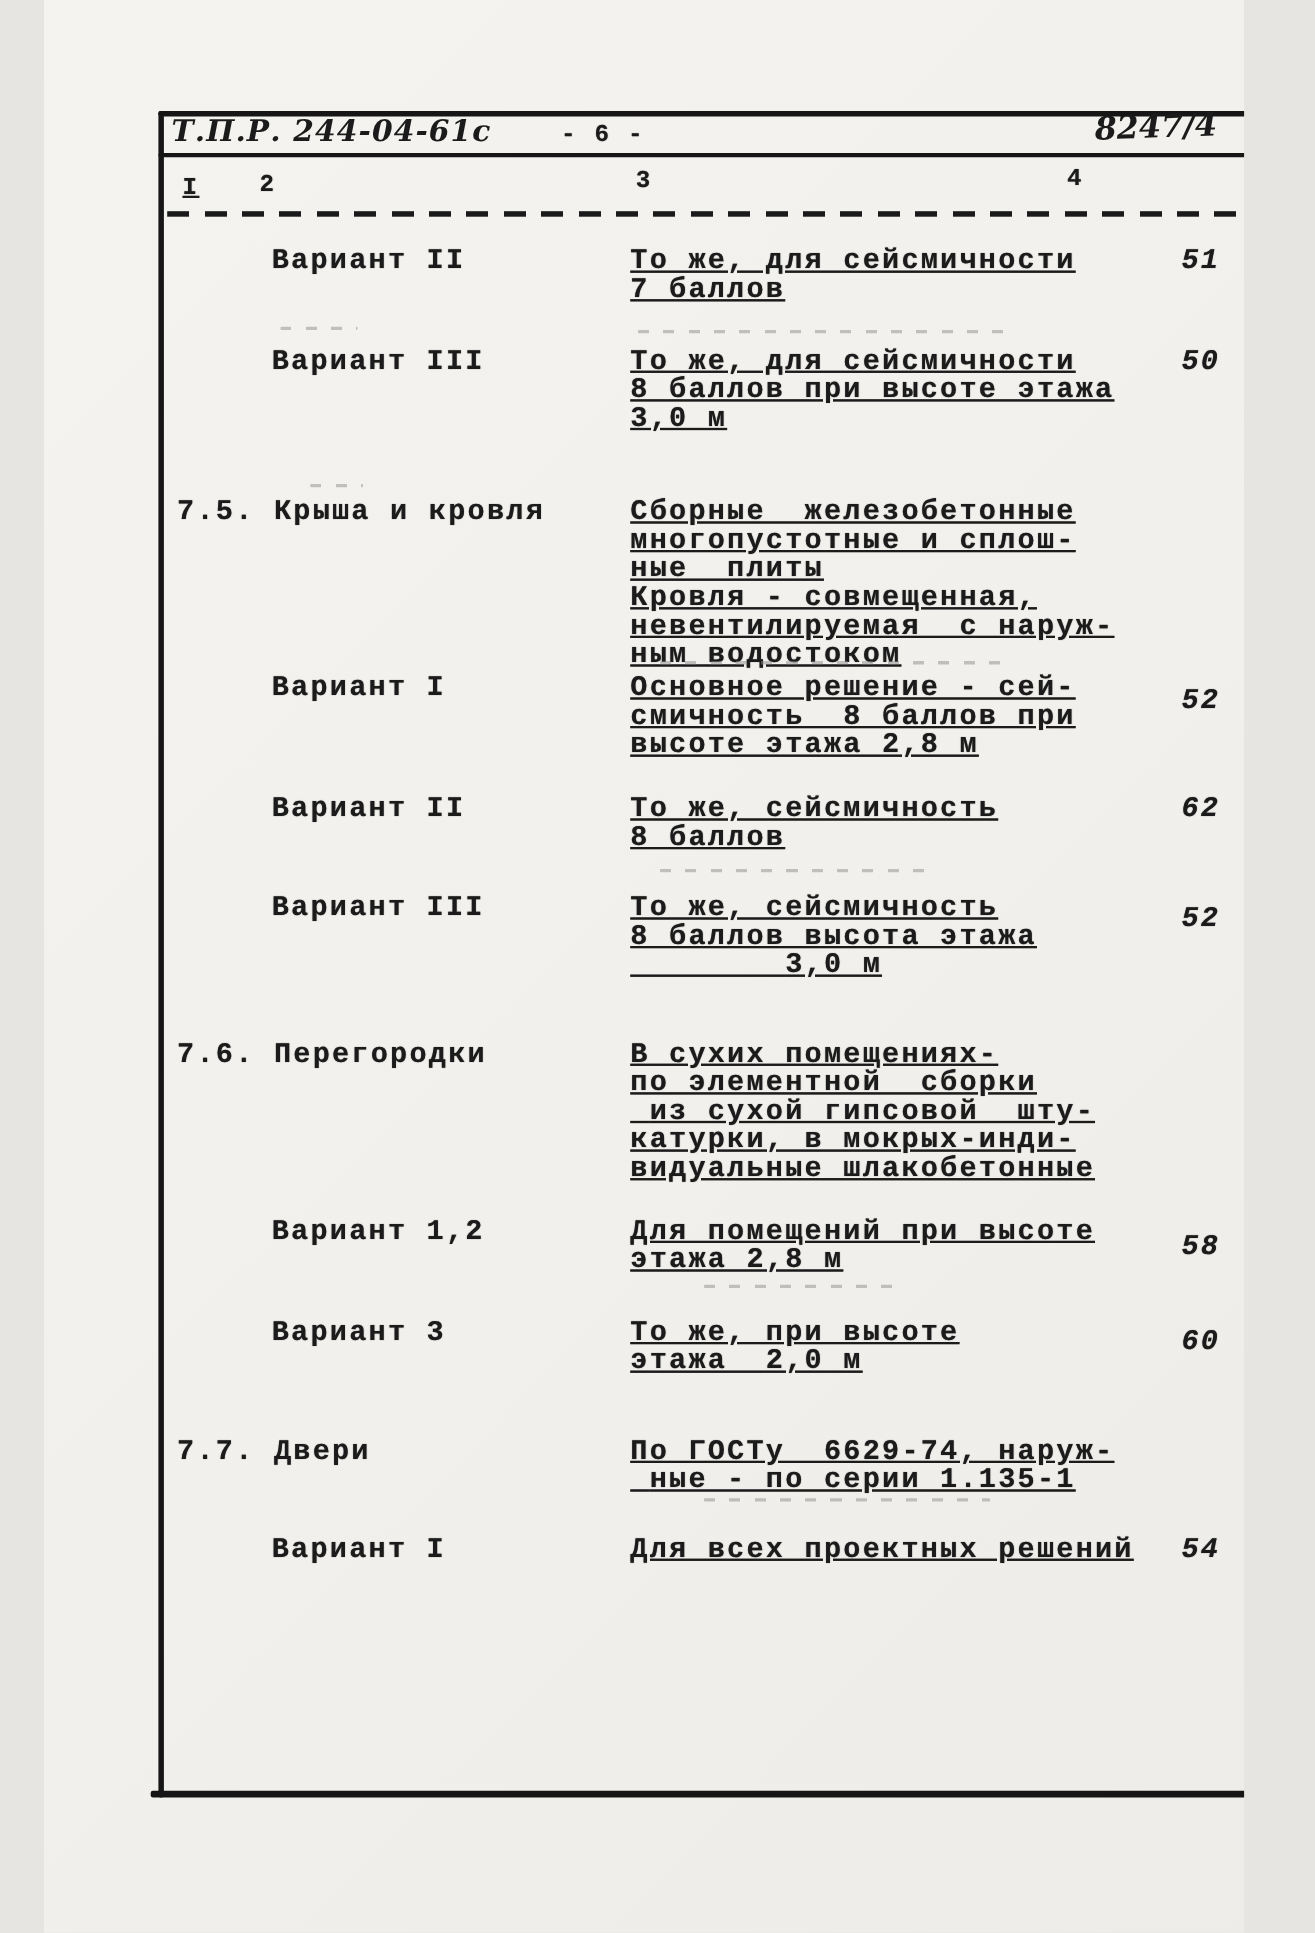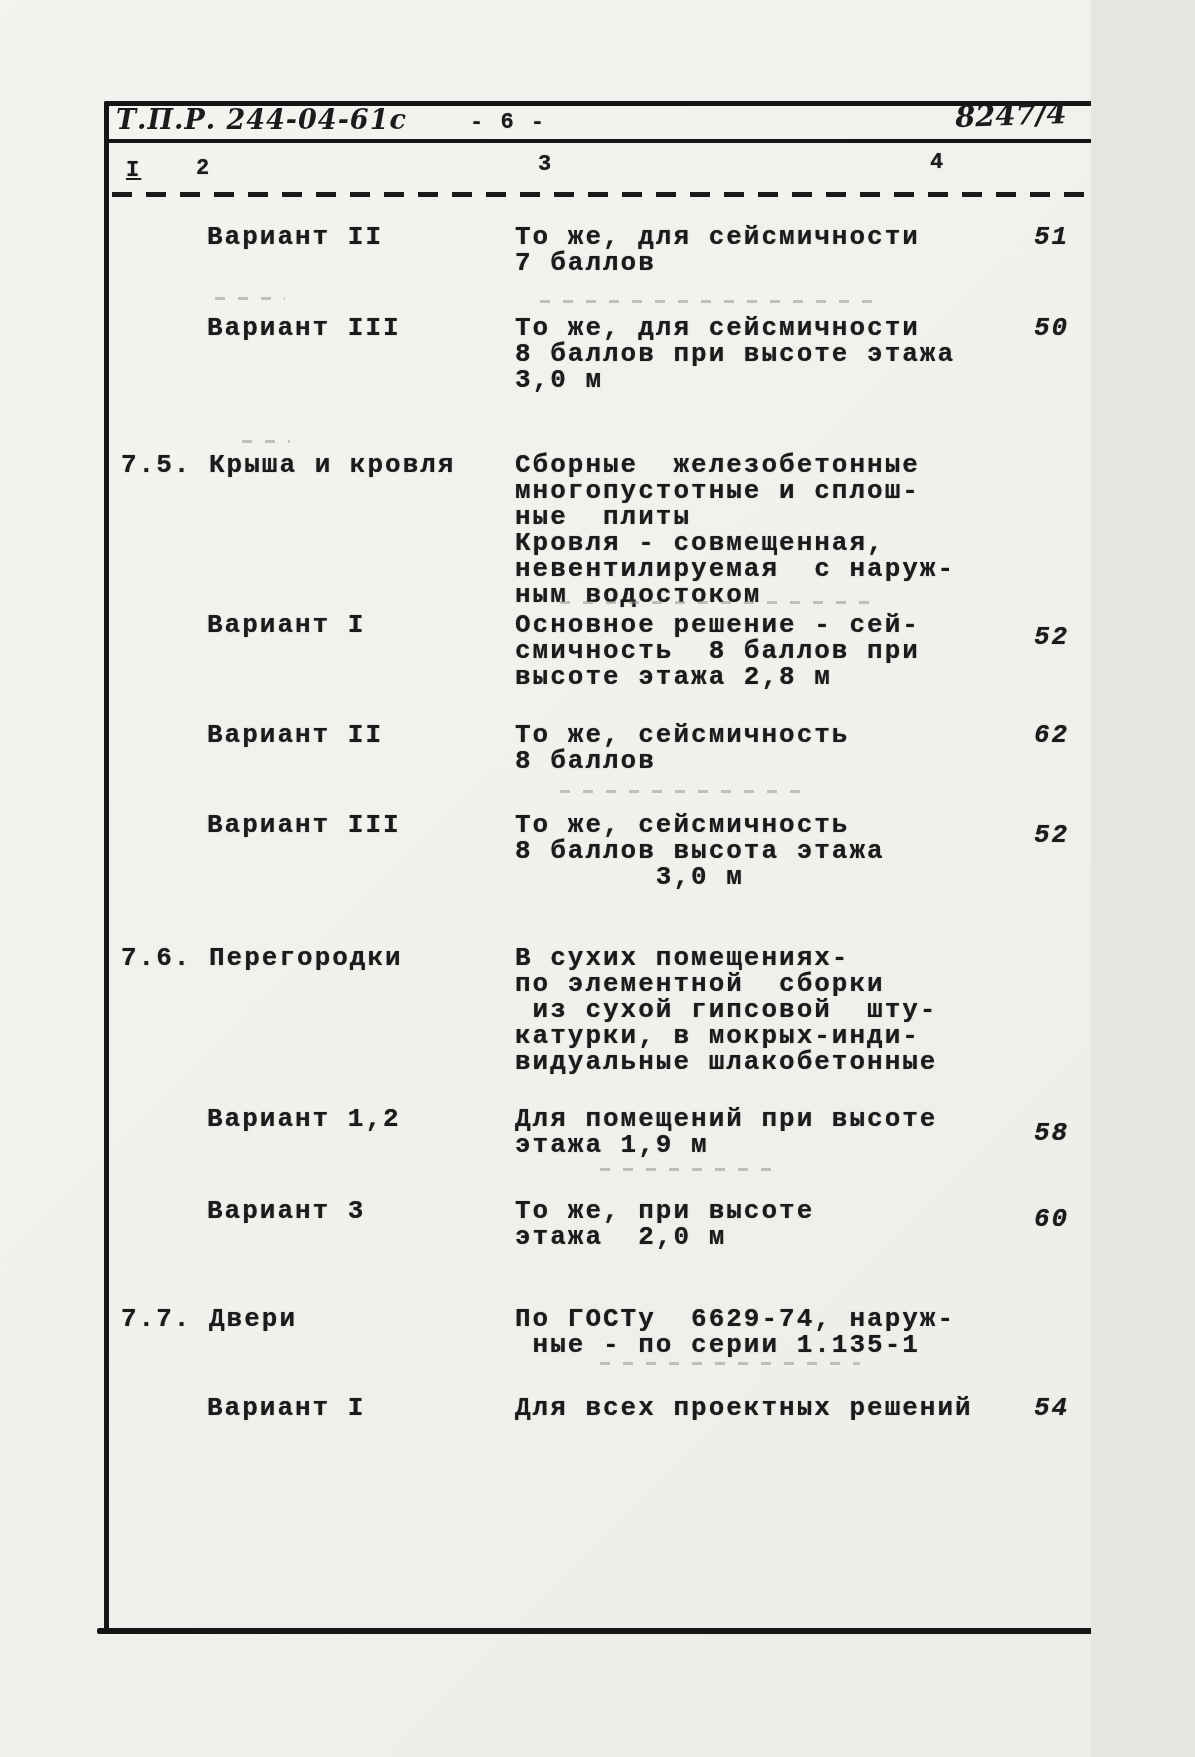--- a/index.html
+++ b/index.html
@@ -1,20 +1,21 @@
 <!DOCTYPE html>
 <html><head>
 <meta charset="utf-8">
 <style>
   html,body{margin:0;padding:0;}
   body{background:#e6e5e2;font-family:"Liberation Mono","DejaVu Sans Mono",monospace;}
   .page{
     position:relative;width:1091px;height:1757px;overflow:hidden;
     background:linear-gradient(135deg,#f4f3f0 0%,#f1f0ec 55%,#edecE8 100%);
     color:#181818;
+    margin-left:40px;
   }
   
   .line{position:absolute;background:#161616;border-radius:2px;}
   .b-top1{left:104px;top:101px;width:1008px;height:5px;}
   .b-top2{left:104px;top:139px;width:1008px;height:4px;}
   .b-left{left:104px;top:101px;width:5px;height:1533px;}
   .b-right{left:1108px;top:101px;width:4px;height:1533px;}
   .b-bottom{left:97px;top:1628px;width:1018px;height:6px;}
   .dashline{
     position:absolute;left:112px;top:192px;width:994px;height:5px;
@@ -35,21 +36,21 @@
   .hdr-num{position:absolute;left:955px;top:98px;font-size:29px;transform:rotate(-2deg);}
   .col-num{position:absolute;font-size:22px;}
   .c1h{left:126px;top:158px;text-decoration:underline;}
   .c2h{left:196px;top:156px;}
   .c3h{left:538px;top:152px;}
   .c4h{left:930px;top:150px;}
   
   .trow{position:absolute;left:0;width:1195px;}
   .trow .c2{position:absolute;left:207px;top:0;width:310px;white-space:pre;}
   .trow.section .c2{left:121px;width:380px;}
-  .trow .c3{position:absolute;left:515px;top:0;width:500px;white-space:pre-wrap;}
+  .trow .c3{position:absolute;left:533px;top:0;width:500px;white-space:pre-wrap;text-decoration:underline;}
   .trow .c4{position:absolute;left:1034px;top:0;width:70px;font-style:italic;}
   
   .art{position:absolute;height:3px;opacity:.5;border-radius:1px;
     background:repeating-linear-gradient(90deg,#8d8d8d 0 10px,transparent 10px 23px);}
 </style>
 </head>
 <body>
 
 <div class="page">
 
@@ -124,21 +125,21 @@
 по элементной  сборки
  из сухой гипсовой  шту-
 катурки, в мокрых-инди-
 видуальные шлакобетонные</div>
     <div class="tw c4"></div>
   </div>
 
   <div class="trow" style="top:1106px">
     <div class="tw c2">Вариант 1,2</div>
     <div class="tw c3">Для помещений при высоте
-этажа 1,9 м</div>
+этажа 2,8 м</div>
     <div class="tw c4" style="top:14px">58</div>
   </div>
 
   <div class="trow" style="top:1198px">
     <div class="tw c2">Вариант 3</div>
     <div class="tw c3">То же, при высоте
 этажа  2,0 м</div>
     <div class="tw c4" style="top:8px">60</div>
   </div>
 

